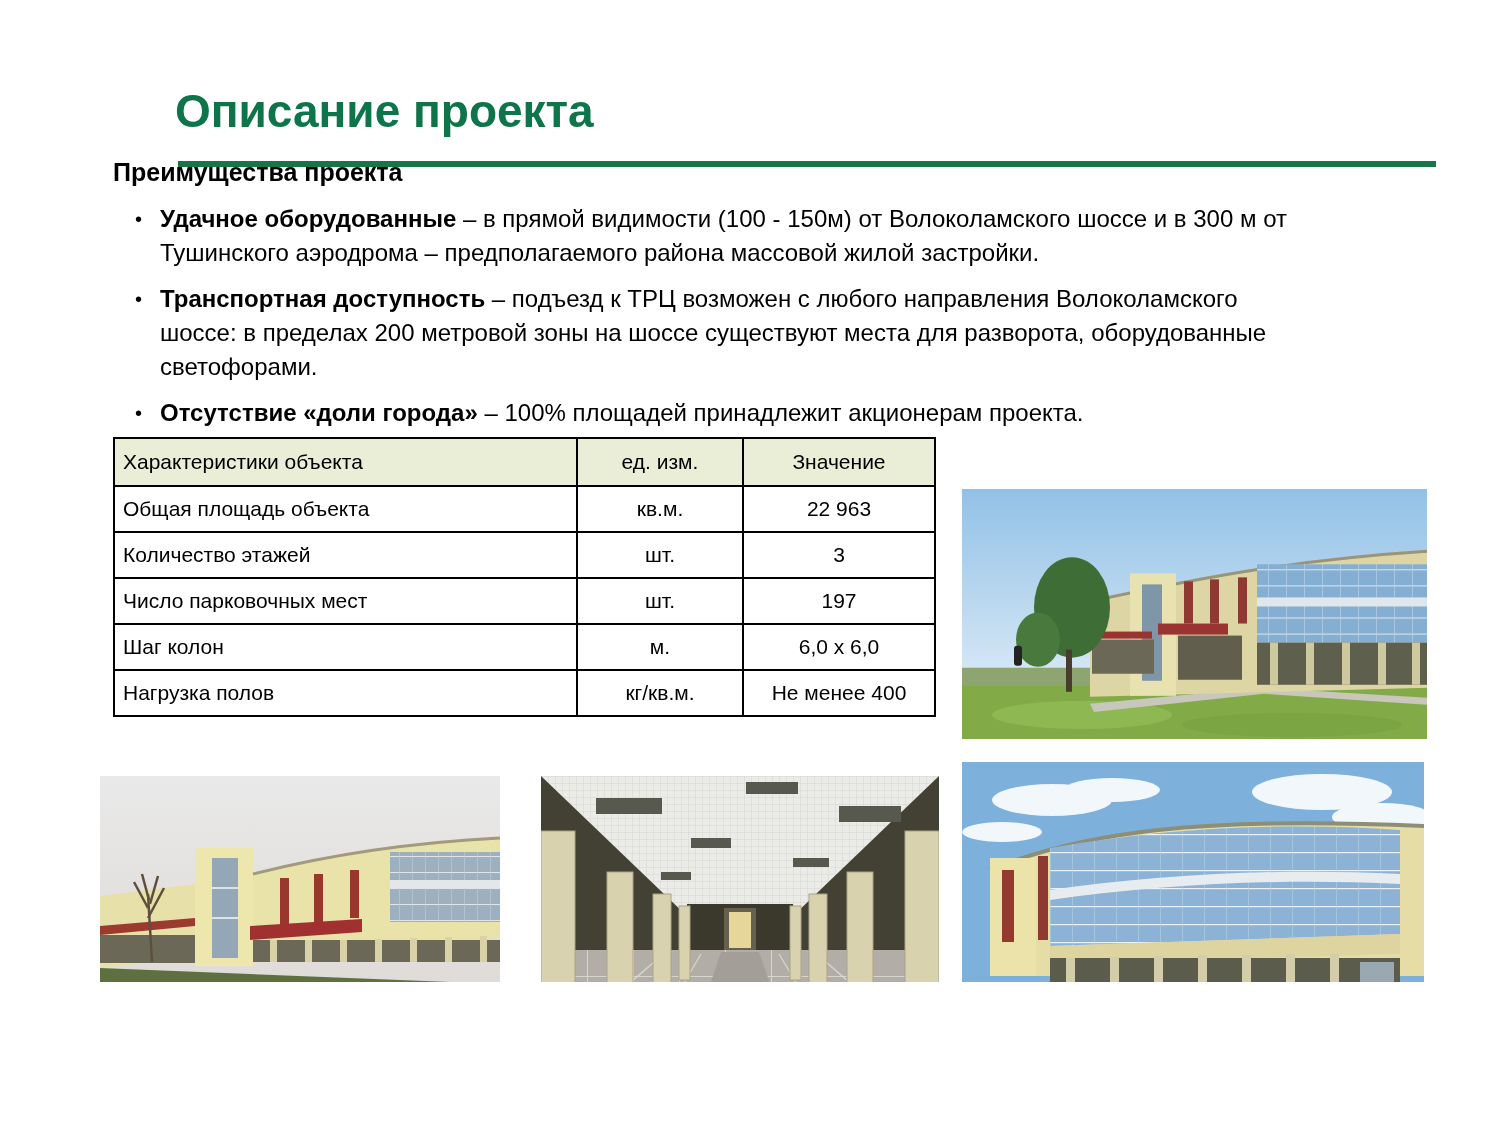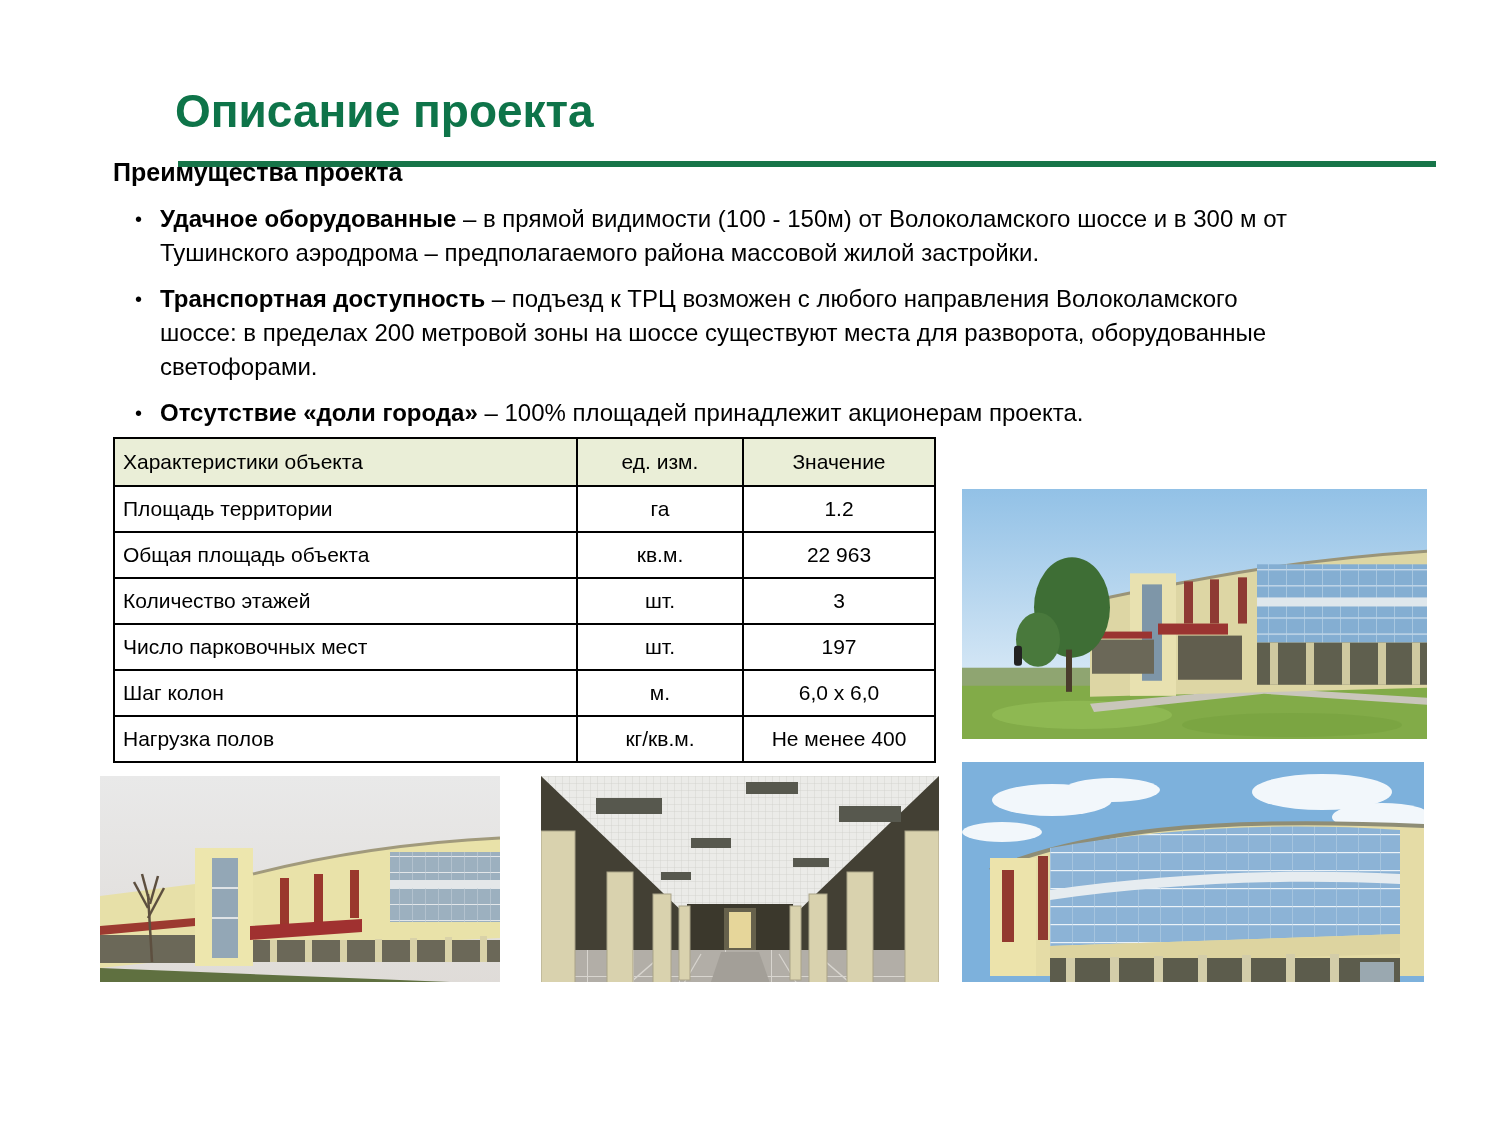--- a/index.html
+++ b/index.html
@@ -58,25 +58,20 @@
   </div>
 
   <table class="specs">
     <tbody>
         <tr style="background:#eaeed7;">
       <th class="col-name">Характеристики объекта</th>
       <th class="col-unit">ед. изм.</th>
       <th class="col-val">Значение</th>
     </tr>
     <tr>
-      <td class="col-name">Площадь территории</td>
-      <td class="col-unit">га</td>
-      <td class="col-val">1.2</td>
-    </tr>
-    <tr>
       <td class="col-name">Общая площадь объекта</td>
       <td class="col-unit">кв.м.</td>
       <td class="col-val">22 963</td>
     </tr>
     <tr>
       <td class="col-name">Количество этажей</td>
       <td class="col-unit">шт.</td>
       <td class="col-val">3</td>
     </tr>
     <tr>

